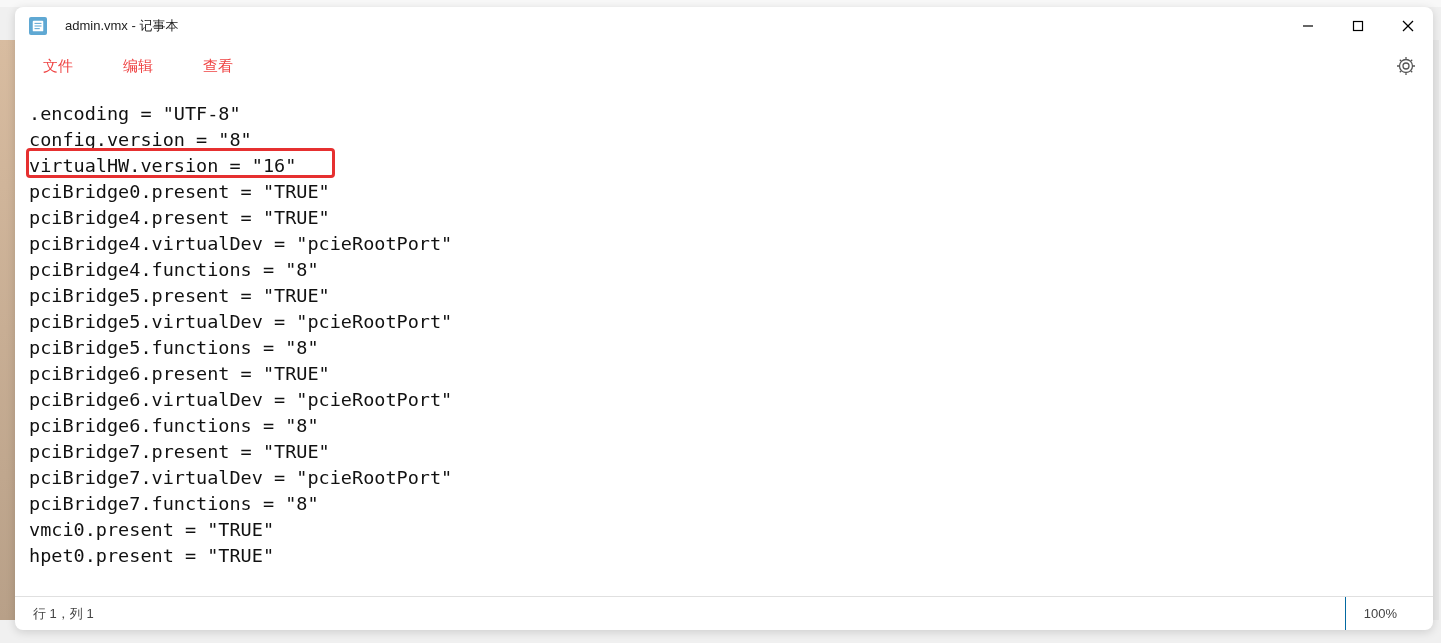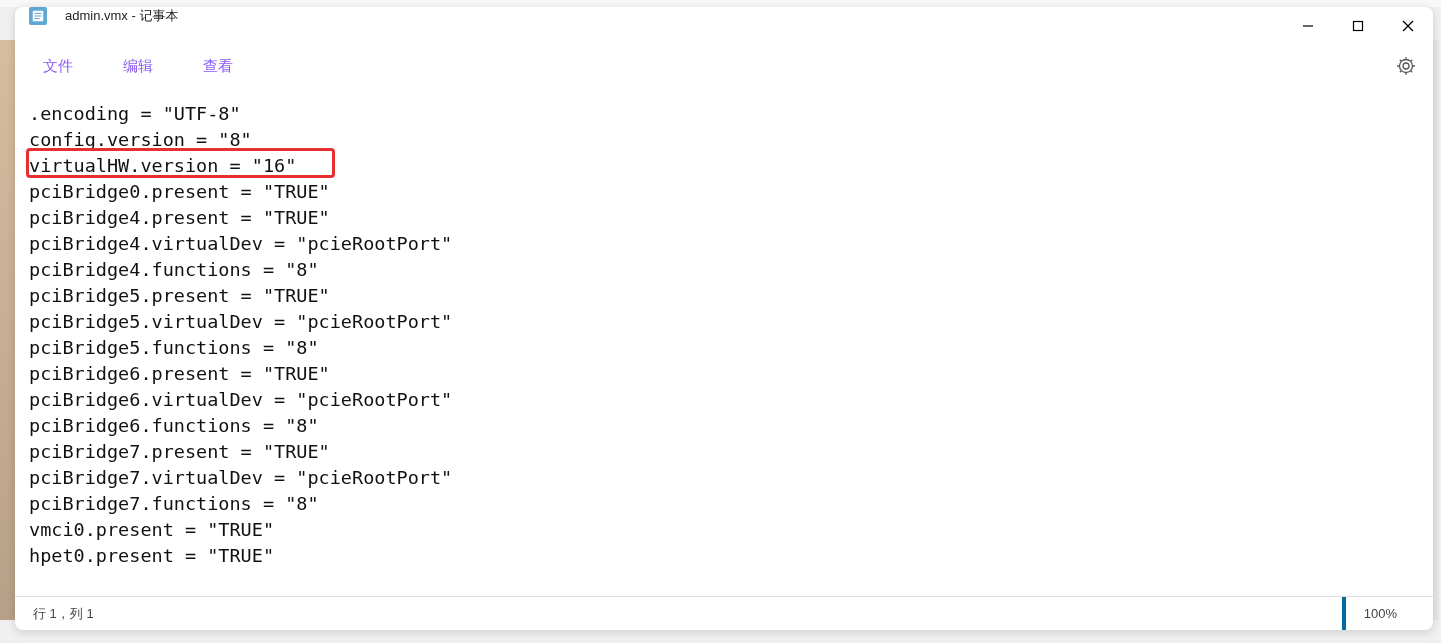--- a/index.html
+++ b/index.html
@@ -23,20 +23,21 @@
       height: 623px;
       background: #ffffff;
       border-radius: 8px;
       box-shadow: 0 2px 10px rgba(0,0,0,0.15);
       display: flex;
       flex-direction: column;
     }
     .titlebar {
       height: 38px;
       display: flex;
+      align-items: center;
       padding-left: 14px;
       border-top-left-radius: 8px;
       border-top-right-radius: 8px;
     }
     .titlebar .app-icon {
       width: 18px;
       height: 18px;
       background: #5fa8d3;
       border-radius: 2px;
       margin-right: 18px;
@@ -71,21 +72,21 @@
     }
     .menubar {
       height: 42px;
       display: flex;
       align-items: center;
       padding-left: 18px;
       position: relative;
     }
     .menubar .menu-item {
       font-size: 15px;
-      color: #8b5cf6;
+      color: #ef4444;
       padding: 6px 10px;
       margin-right: 30px;
       cursor: pointer;
     }
     .menubar .settings-btn {
       position: absolute;
       right: 16px;
       top: 50%;
       transform: translateY(-50%);
       width: 22px;
@@ -128,21 +129,21 @@
       padding: 0 18px;
     }
     .statusbar .sb-left {
       flex: 1;
     }
     .statusbar .sb-cell {
       padding: 0 18px;
       height: 100%;
       display: flex;
       align-items: center;
-      border-left: 4px solid #0369a1;
+      border-left: 1px solid #0369a1;
     }
     .statusbar .sb-cell.first { border-left: none; padding-left: 0; }
     .statusbar .sb-encoding {
       min-width: 260px;
       color: #999;
       white-space: nowrap;
       overflow: hidden;
     }
     .behind-left {
       position: absolute;

